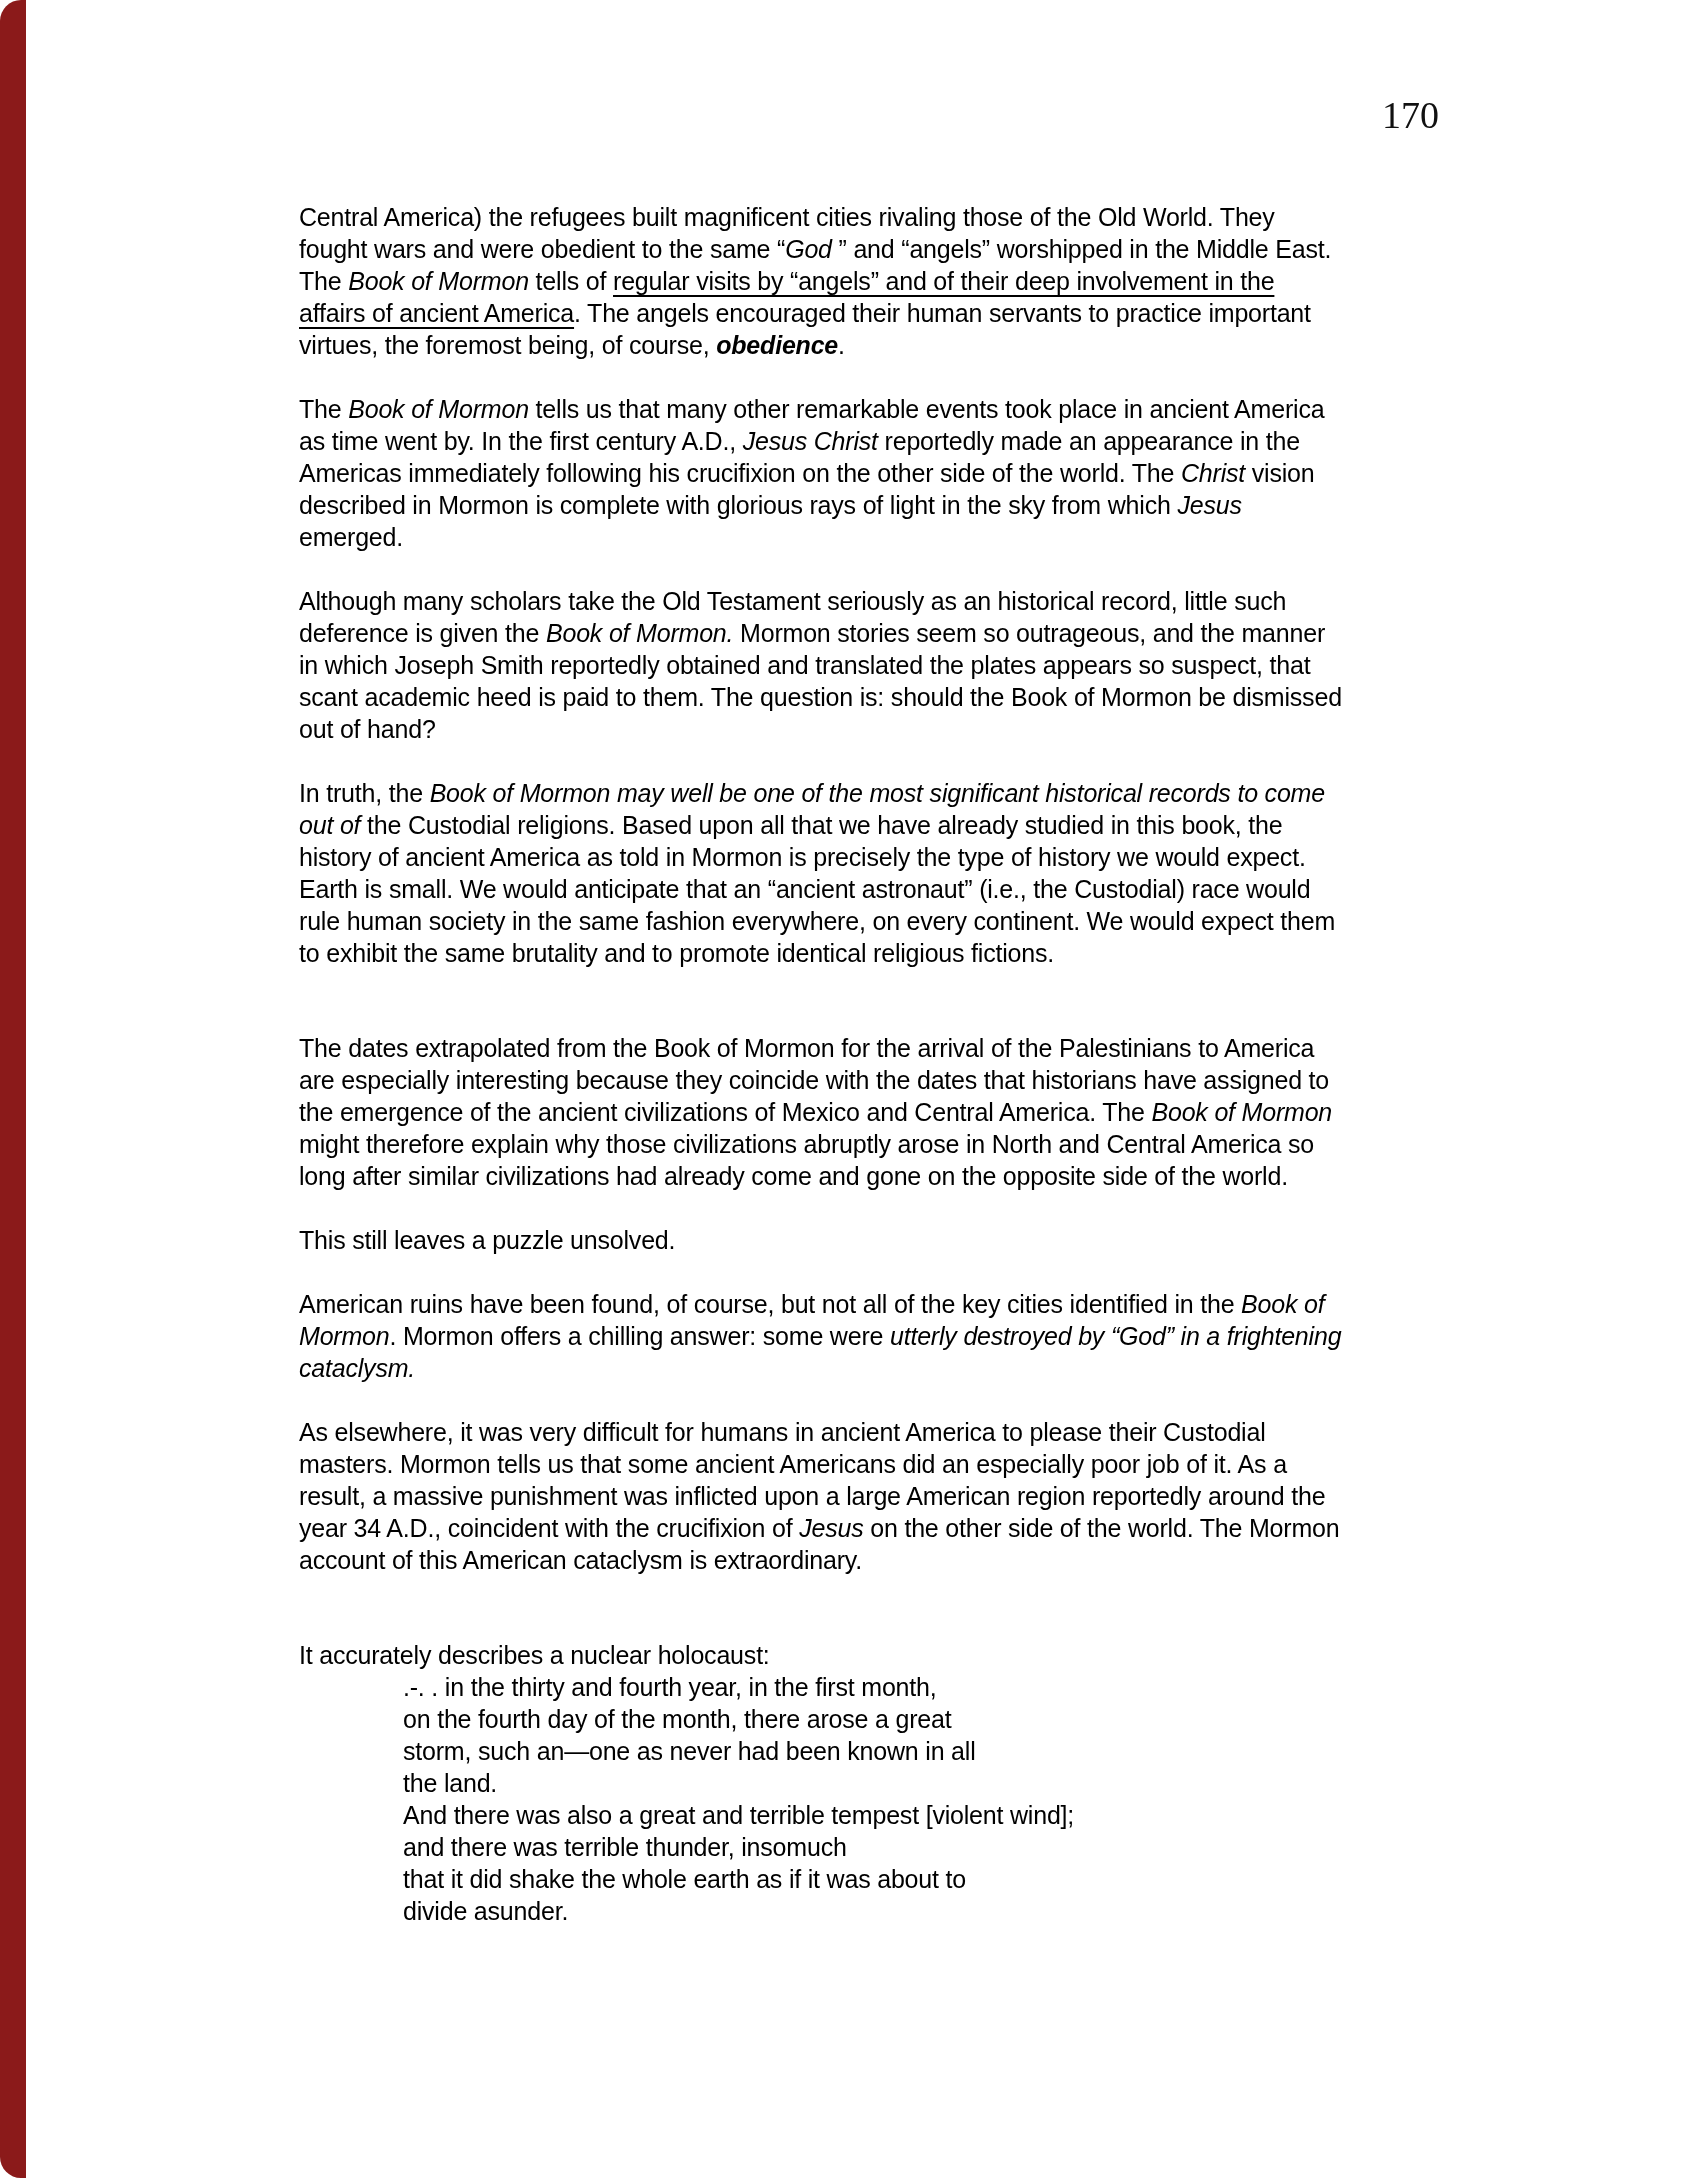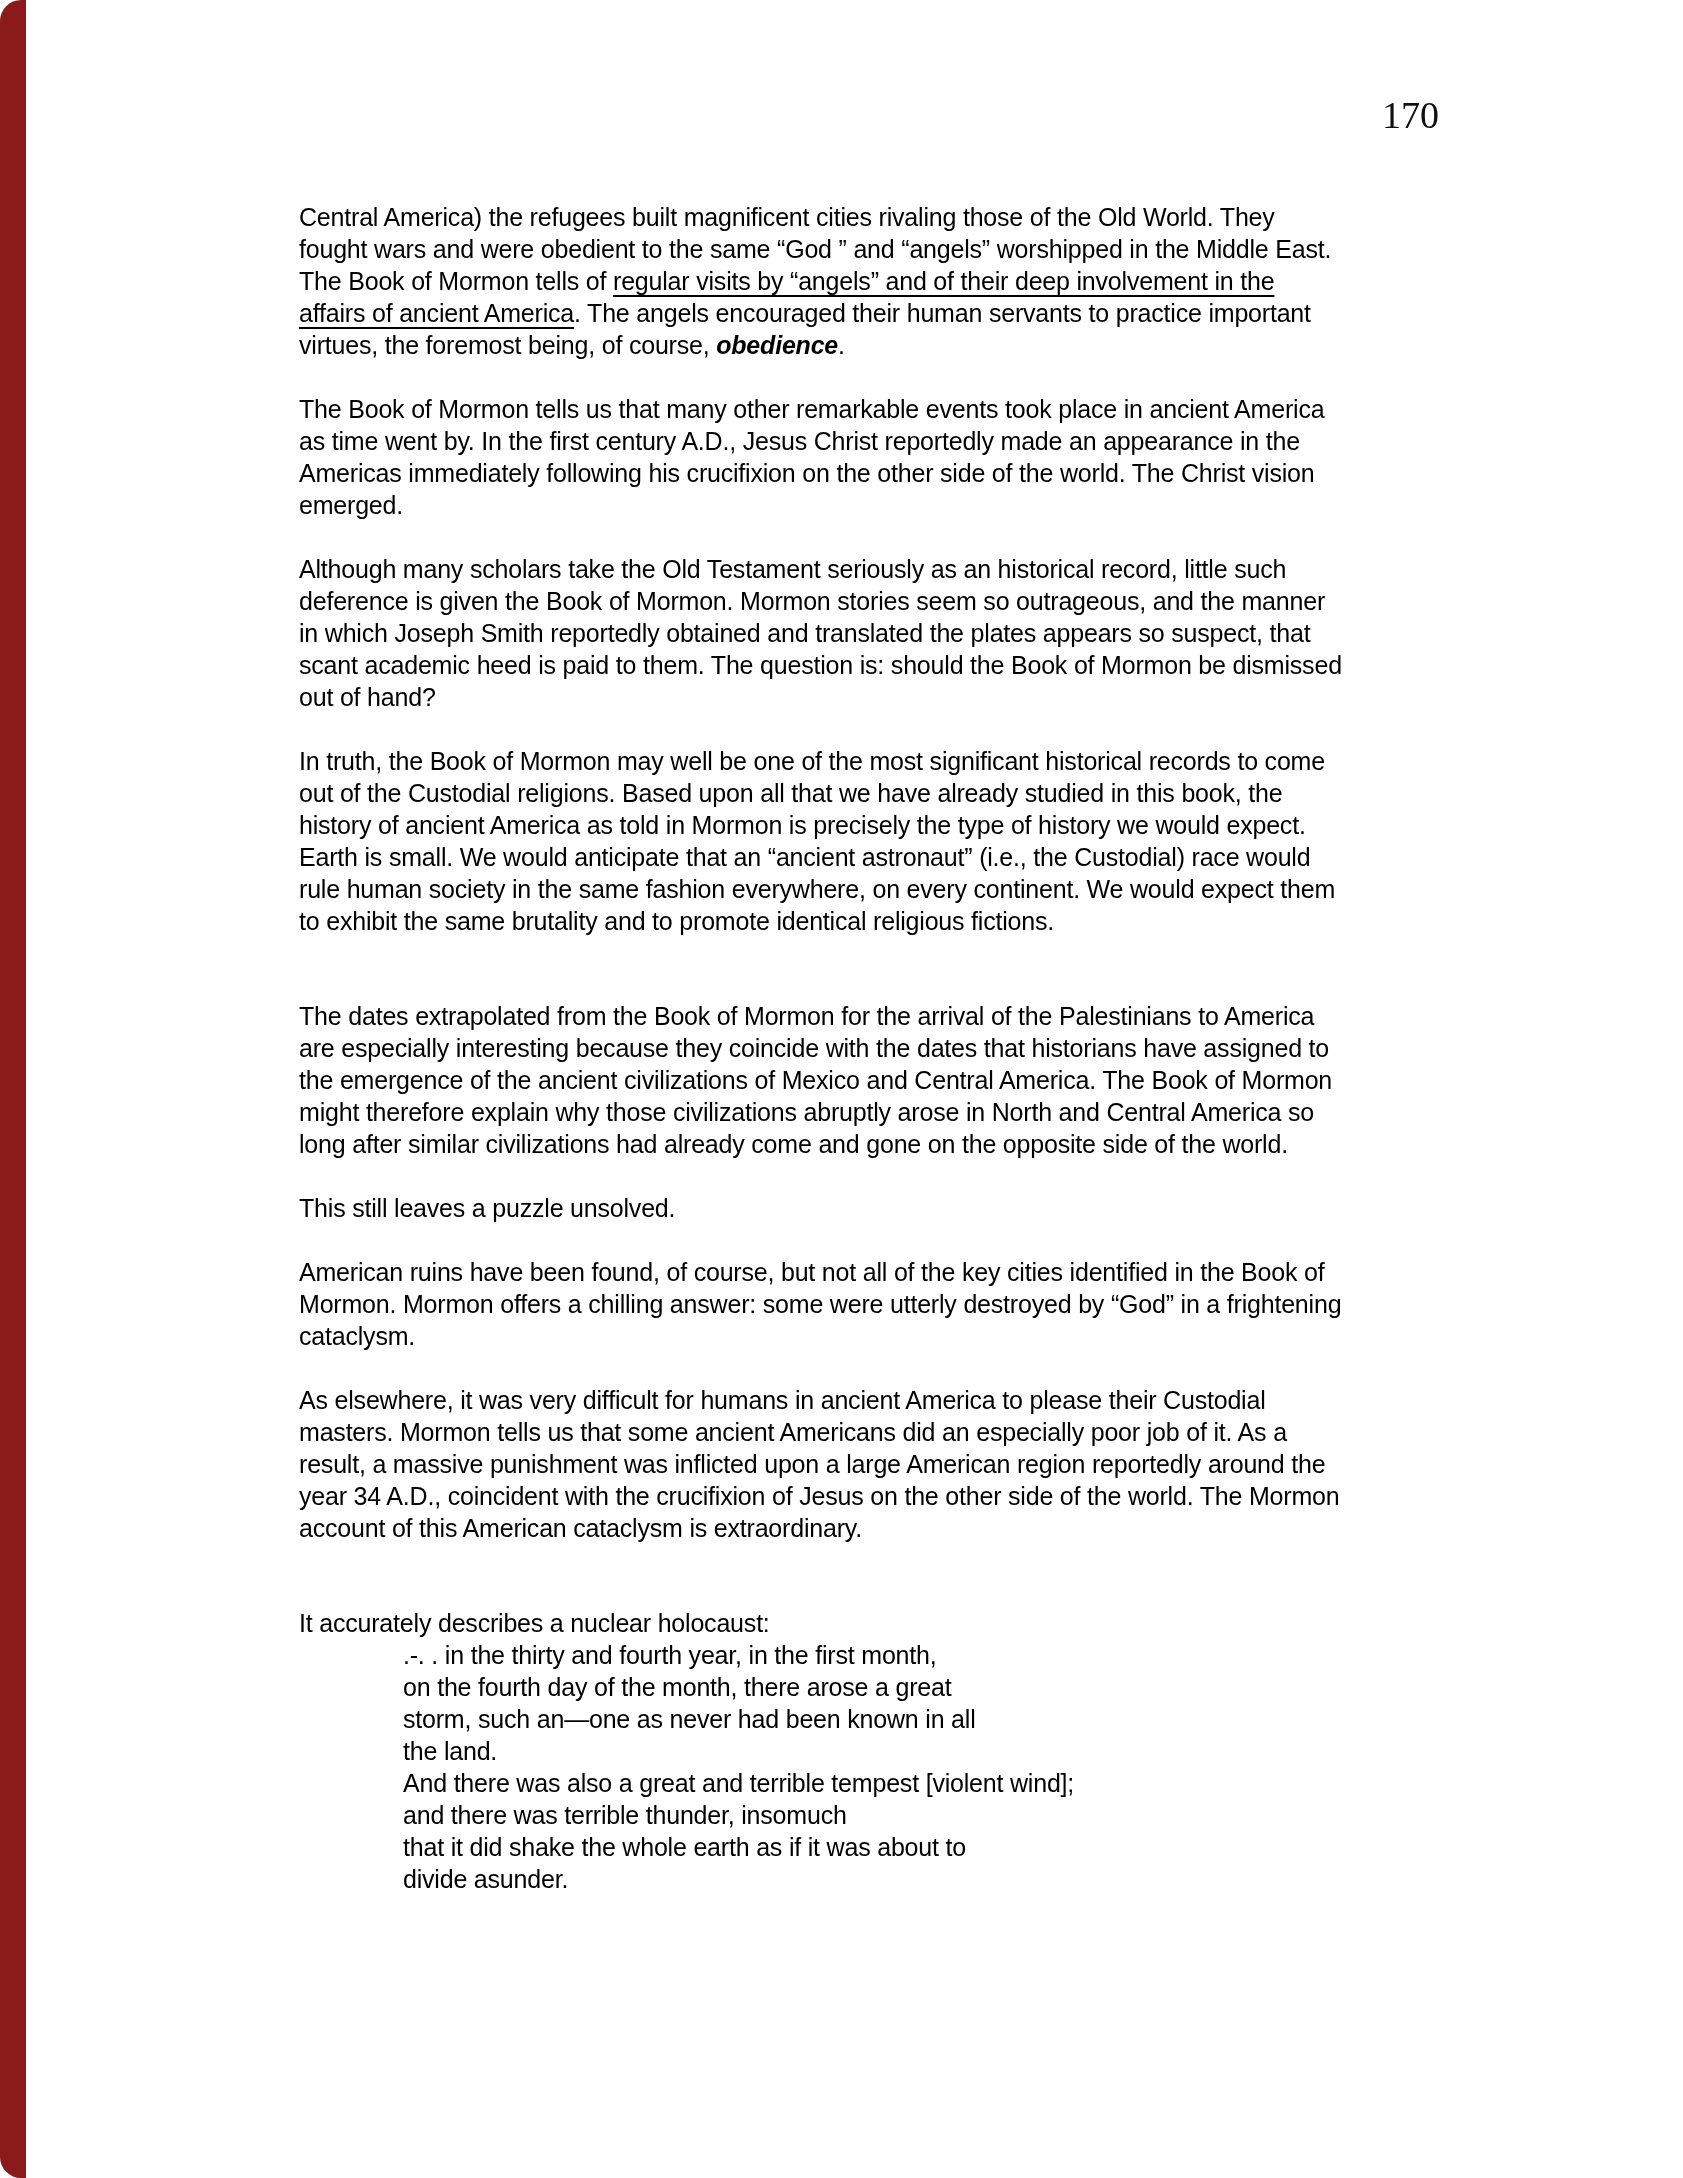--- a/index.html
+++ b/index.html
@@ -37,21 +37,21 @@
   .para.gap-large  { margin-top: 63px; }
   .para.gap-none   { margin-top: 0; }
   .line {
     height: 32px;
     line-height: 32px;
     font-size: 25px;
     letter-spacing: -0.2px;
     white-space: nowrap;
   }
   .para.quote .line { padding-left: 104px; }
-  .seg-i  { }
+  .seg-i  { font-style: italic; }
   .seg-b  { font-weight: normal; }
   .seg-bi { font-weight: bold; font-style: italic; }
   .seg-u  { text-decoration: underline; text-underline-offset: 5px; text-decoration-thickness: 2px; }
 </style>
 </head>
 <body>
 
 <div class="page" style="color: rgb(0, 0, 0);">
   <div class="edge-bar" style="background: rgb(139, 26, 26);"></div>
   <div class="page-number">170</div>
@@ -60,20 +60,21 @@
         <div class="line"><span>Central America) the refugees built magnificent cities rivaling those of the Old World. They</span></div>
         <div class="line"><span>fought wars and were obedient to the same “</span><span class="seg-i">God</span><span> ” and “angels” worshipped in the Middle East.</span></div>
         <div class="line"><span>The </span><span class="seg-i">Book of Mormon</span><span> tells of </span><span class="seg-u">regular visits by “angels” and of their deep involvement in the</span></div>
         <div class="line"><span class="seg-u">affairs of ancient America</span><span>. The angels encouraged their human servants to practice important</span></div>
         <div class="line"><span>virtues, the foremost being, of course, </span><span class="seg-bi">obedience</span><span>.</span></div>
       </div>
       <div class="para gap-normal">
         <div class="line"><span>The </span><span class="seg-i">Book of Mormon</span><span> tells us that many other remarkable events took place in ancient America</span></div>
         <div class="line"><span>as time went by. In the first century A.D., </span><span class="seg-i">Jesus Christ</span><span> reportedly made an appearance in the</span></div>
         <div class="line"><span>Americas immediately following his crucifixion on the other side of the world. The </span><span class="seg-i">Christ</span><span> vision</span></div>
+        <div class="line"><span>described in Mormon is complete with glorious rays of light in the sky from which </span><span class="seg-i">Jesus</span></div>
         <div class="line"><span>emerged.</span></div>
       </div>
       <div class="para gap-normal">
         <div class="line"><span>Although many scholars take the Old Testament seriously as an historical record, little such</span></div>
         <div class="line"><span>deference is given the </span><span class="seg-i">Book of Mormon.</span><span> Mormon stories seem so outrageous, and the manner</span></div>
         <div class="line"><span>in which </span><span class="seg-b">Joseph Smith</span><span> reportedly obtained and translated the plates appears so suspect, that</span></div>
         <div class="line"><span>scant academic heed is paid to them. The question is: should the Book of Mormon be dismissed</span></div>
         <div class="line"><span>out of hand?</span></div>
       </div>
       <div class="para gap-normal">

